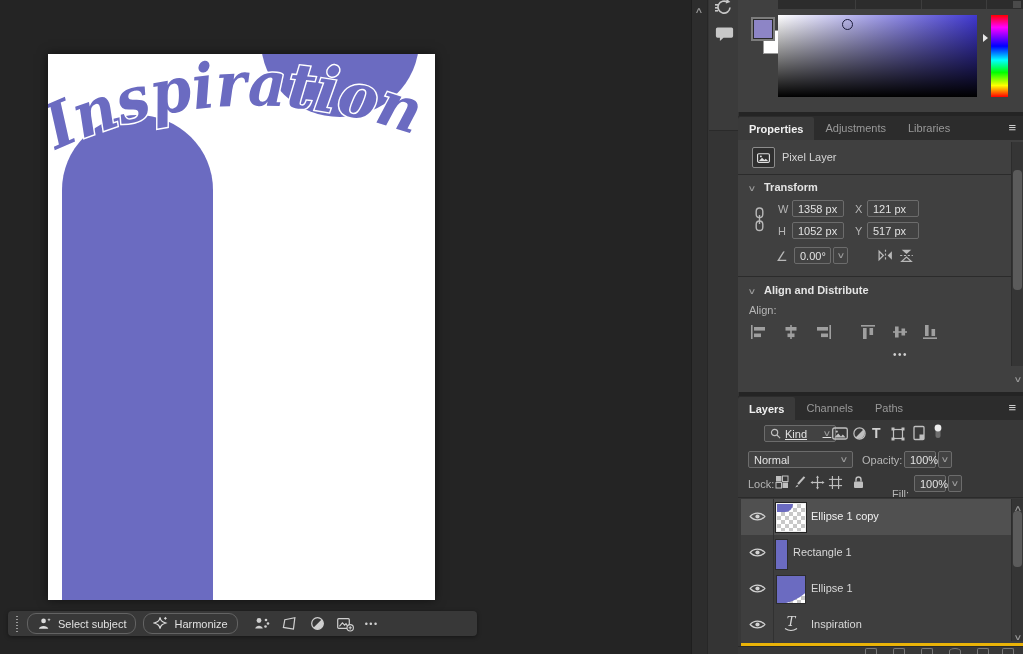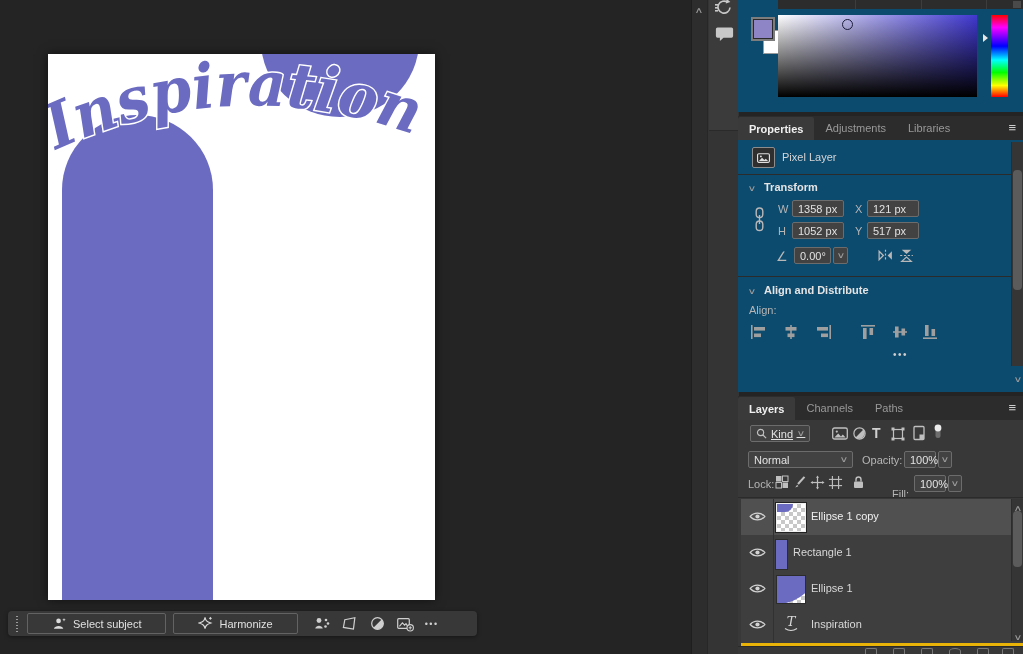--- a/index.html
+++ b/index.html
@@ -6,33 +6,33 @@
   #stage{position:relative;width:1023px;height:654px;background:#242424;overflow:hidden;
          font-family:"Liberation Sans",sans-serif;font-size:11px;color:#d4d4d4;}
   .abs{position:absolute;}
   
   .artboard{position:absolute;left:48px;top:54px;width:387px;height:546px;background:#ffffff;
             box-shadow:0 0 10px rgba(0,0,0,.55);}
   .taskbar{position:absolute;left:8px;top:611px;width:469px;height:25px;background:#383838;
            border-radius:4px;display:flex;align-items:center;box-shadow:0 1px 4px rgba(0,0,0,.4);}
   .grip{width:4px;height:17px;margin:0 8px 0 7px;
         background-image:radial-gradient(#9a9a9a 0.8px,transparent 0.9px);background-size:4px 3px;}
-  .tb-btn{display:flex;align-items:center;gap:6px;height:19px;padding:0 24px;margin-right:7px;
-          background:transparent;border:1px solid #636363;border-radius:2px;color:#e0e0e0;
+  .tb-btn{display:flex;align-items:center;gap:6px;height:19px;padding:0 9px;margin-right:7px;
+          background:transparent;border:1px solid #636363;border-radius:9px;color:#e0e0e0;
           font-size:11px;white-space:nowrap;cursor:default;}
   .tb-ico{display:flex;align-items:center;justify-content:center;width:22px;height:19px;margin-left:6px;}
   .tb-more{color:#cfcfcf;font-size:9px;letter-spacing:1.5px;margin-left:8px;}
   
   .v-scroll{position:absolute;left:691px;top:0;width:16px;height:654px;background:#2d2d2d;border-left:1px solid #1e1e1e;}
   .chev{color:#9a9a9a;font-size:8px;line-height:8px;display:inline-block;transform:scaleX(1.5);}
   .dock{position:absolute;left:707px;top:0;width:31px;height:654px;background:#343434;border-left:1px solid #272727;}
   .dock-box{position:absolute;left:1px;top:0;width:29px;height:130px;background:#3b3b3b;border-bottom:1px solid #2a2a2a;}
   
   .right{position:absolute;left:738px;top:0;width:285px;height:654px;}
-  .panel{position:absolute;left:0;width:285px;background:#0c4a6e;overflow:hidden;}
+  .panel{position:absolute;left:0;width:285px;background:#404040;overflow:hidden;}
   .tabbar{position:absolute;left:0;top:0;width:100%;height:24px;background:#2c2c2c;display:flex;align-items:stretch;}
   .tab{display:flex;align-items:center;padding:0 11px;color:#999;font-size:11px;}
   .tab.active{background:#3a3a3a;color:#f0f0f0;border-radius:2px 2px 0 0;margin-top:1px;}
   .burger{position:absolute;right:7px;top:4px;color:#cfcfcf;font-size:13px;}
   .field{position:absolute;height:17px;background:#424242;border:1px solid #6c6c6c;border-radius:2px;
          display:flex;align-items:center;padding:0 5px;color:#e2e2e2;font-size:11px;box-sizing:border-box;}
   .dropbox{position:absolute;height:17px;background:#424242;border:1px solid #6c6c6c;border-radius:2px;
            display:flex;align-items:center;justify-content:center;box-sizing:border-box;}
   .lbl{position:absolute;color:#b5b5b5;font-size:11px;}
   .sep{position:absolute;left:0;width:100%;height:1px;background:#2b2b2b;}
@@ -304,21 +304,21 @@
           </div>
         <div class="tab">
             <span>Channels</span>
           </div>
         <div class="tab">
             <span>Paths</span>
           </div>
         <div class="burger">≡</div>
       </div>
 
-      <div class="field" style="left:12px;top:29px;width:60px;text-decoration:underline;">
+      <div class="field" style="left:26px;top:29px;width:72px;text-decoration:underline;">
         <span style="margin-right:4px;display:flex;">
           <svg width="11" height="11" viewBox="0 0 12 12">
               <circle cx="5" cy="5" r="3.4" fill="none" stroke="#c0c0c0" stroke-width="1.3"></circle>
               <line x1="7.6" y1="7.6" x2="11" y2="11" stroke="#c0c0c0" stroke-width="1.3"></line>
             </svg>
         </span>
         <span>Kind</span>
         <span class="chev" style="margin-left:auto;">∨</span>
       </div>
       <div class="icon17" style="left:94px;top:31px;">

